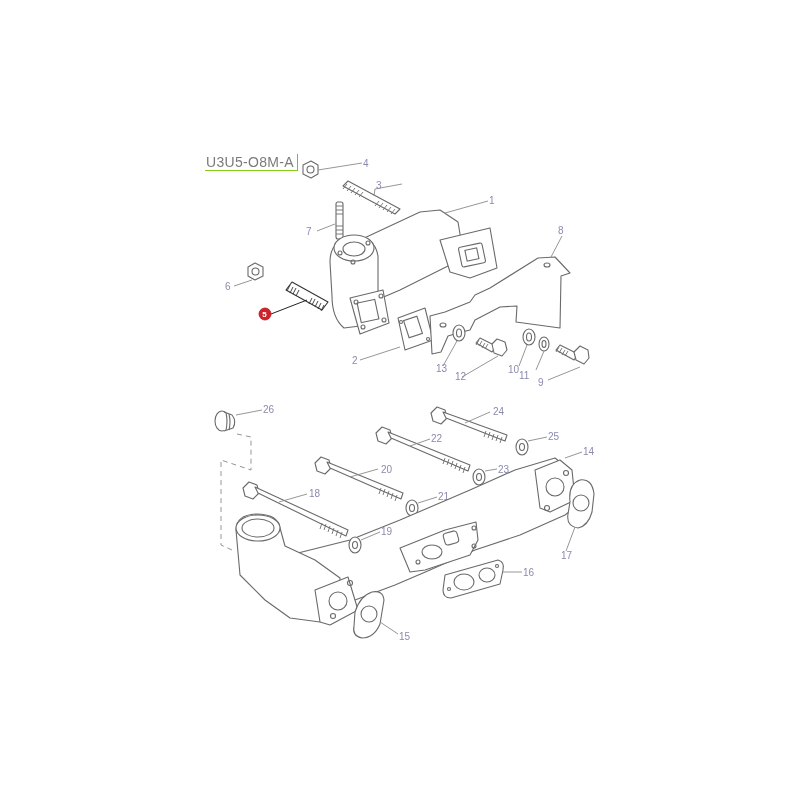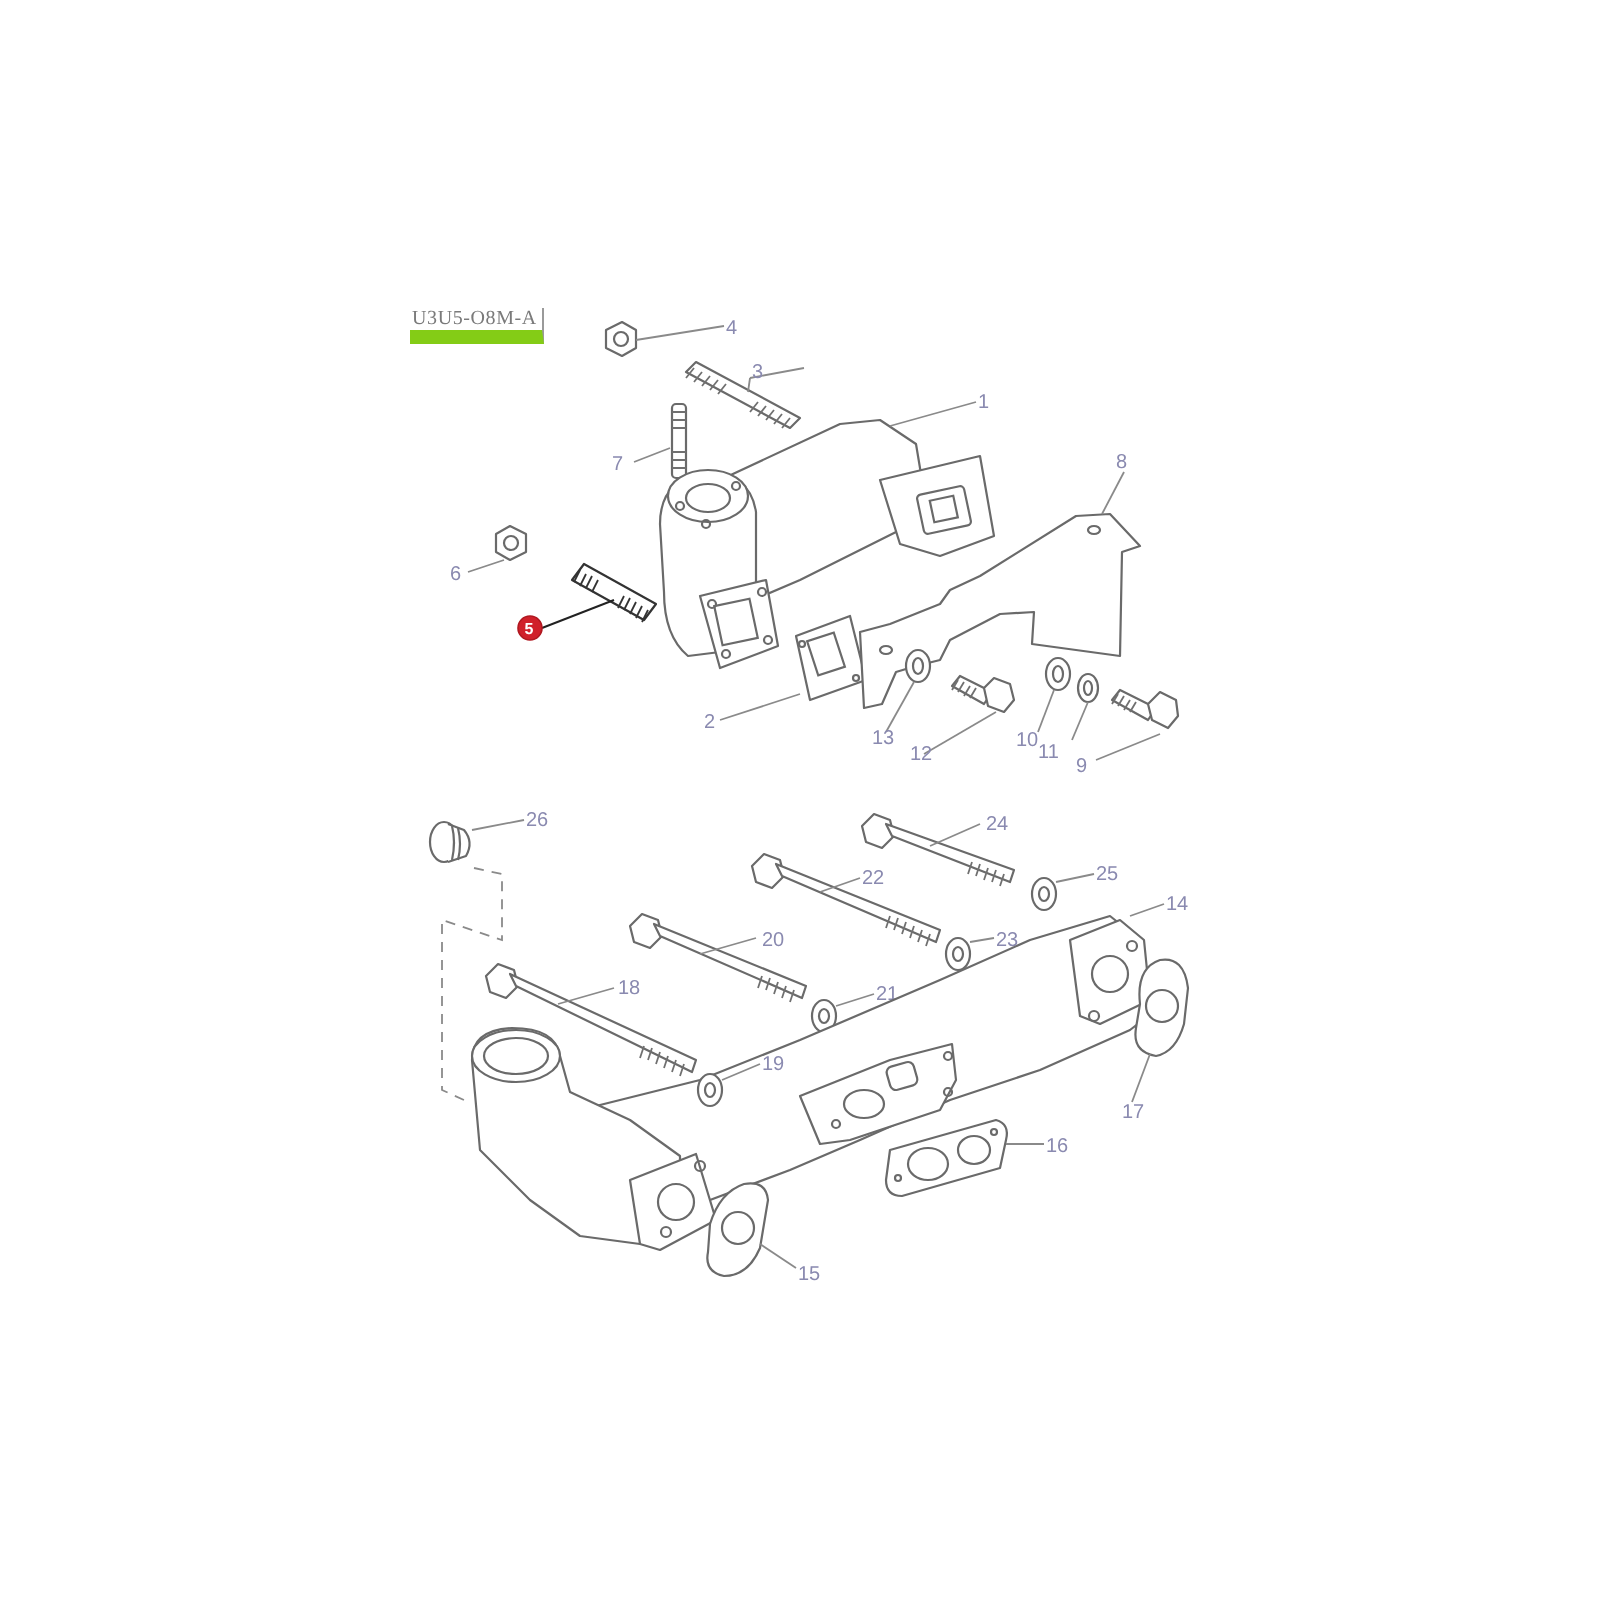--- a/index.html
+++ b/index.html
@@ -4,21 +4,21 @@
 <style>
   html, body { margin: 0; padding: 0; background: #ffffff; }
   body { width: 800px; height: 800px; position: relative; overflow: hidden; font-family: "Liberation Sans", sans-serif; }
   #diagram { position: absolute; left: 0; top: 0; width: 800px; height: 800px; }
   .ln { stroke: #6a6a6a; stroke-width: 1.1; fill: #ffffff; stroke-linejoin: round; }
   .ln-nf { stroke: #6a6a6a; stroke-width: 1.1; fill: none; }
   .thread { stroke: #707070; stroke-width: 0.9; fill: none; }
   .leader { stroke: #8a8a8a; stroke-width: 0.9; fill: none; }
   .dash { stroke: #8a8a8a; stroke-width: 0.9; fill: none; stroke-dasharray: 5 4; }
   .lbl { font-family: "Liberation Sans", sans-serif; font-size: 10px; fill: #8a8ab0; }
-  .ref-box { position: absolute; left: 205px; top: 154px; font-family: Liberation Serif, serif; font-size: 10px; color: #7a7a7a; border-bottom: 7px solid #84cc16; border-right: 1px solid #9a9a9a; padding: 0 3px 0 1px; letter-spacing: 0.3px; }
+  .ref-box { position: absolute; left: 205px; top: 154px; font-family: Liberation Sans, sans-serif; font-size: 14px; color: #7a7a7a; border-bottom: 1px solid #84cc16; border-right: 1px solid #9a9a9a; padding: 0 3px 0 1px; letter-spacing: 0.3px; }
   .hl-label { font-family: "Liberation Sans", sans-serif; font-size: 8px; font-weight: bold; fill: #ffffff; }
 </style>
 </head>
 <body>
 
 <div class="ref-box">U3U5-O8M-A</div>
 
 <svg id="diagram" viewBox="0 0 800 800" xmlns="http://www.w3.org/2000/svg">
 
   <g>

